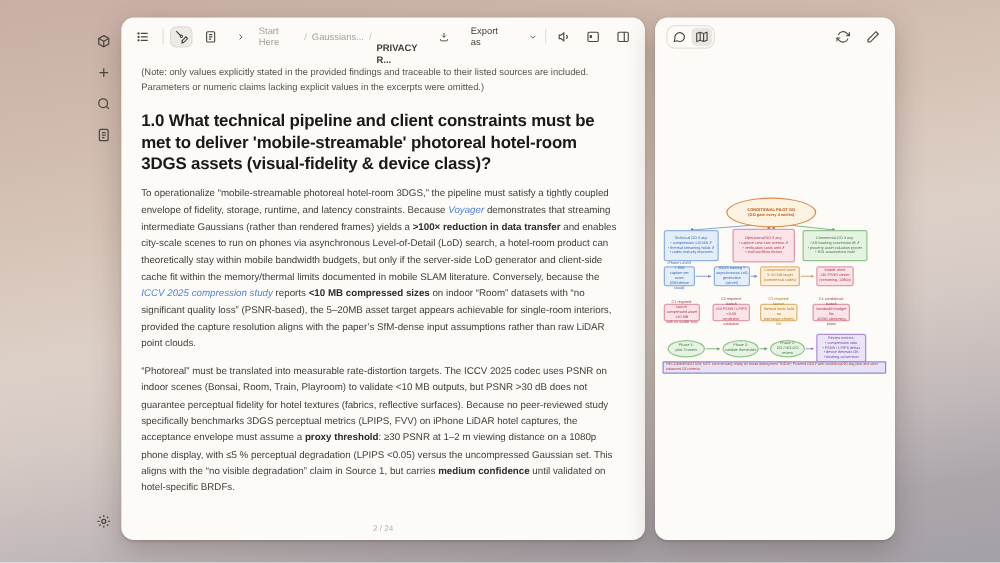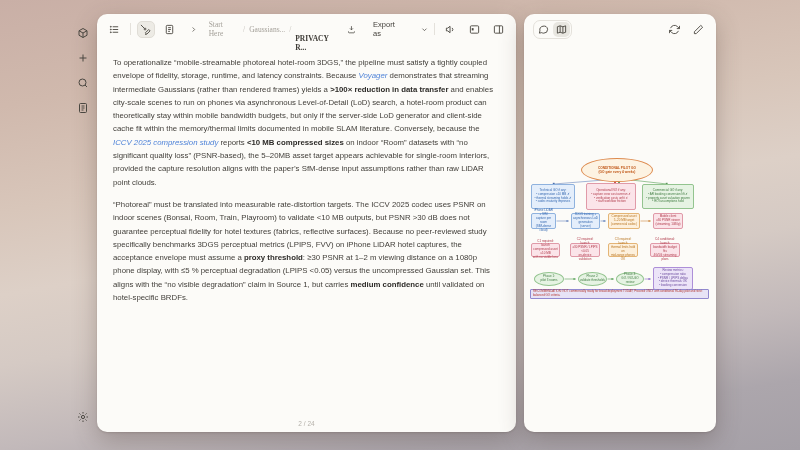--- a/index.html
+++ b/index.html
@@ -33,21 +33,21 @@
 
   
   .toolbar{ height:30px; display:flex; align-items:center; padding:0 9px; gap:6px; }
   .tb-icon{
     width:18px; height:17px; display:flex; align-items:center; justify-content:center;
     border-radius:5px; color:#4a4741; border:1px solid transparent;
   }
   .tb-icon svg{ width:11px; height:11px; }
   .tb-icon.active{ background:#edebe5; border-color:#e0ddd6; }
   .tb-divider{ width:1px; height:12px; background:#e4e1db; }
-  .crumbs{ display:flex; align-items:center; gap:4px; font-size:7.5px; color:#a39f98;font-family:Liberation Serif, serif; }
+  .crumbs{ display:flex; align-items:center; gap:4px; font-size:7.5px; color:#a39f98; }
   .crumb-sep{ color:#c4c0b9; }
   .crumb.current{ color:#3e3b36; font-weight:700;margin-top:28px; }
   .tb-right{ margin-left:auto; display:flex; align-items:center; gap:6px; }
   .export{ display:flex; align-items:center; gap:17px; font-size:7.5px; color:#44413c; }
   .export svg{ width:9px; height:9px; }
   .chev-small svg{ width:7px; height:7px; }
 
   .seg{ display:flex; align-items:center; border:1px solid #e4e1db; border-radius:7px; padding:1px; gap:1px; background:#fcfbf8; }
   .seg .tb-icon{ width:17px; height:15px; border-radius:5px; }
   .seg .tb-icon.active{ background:#e8e6e0; border-color:transparent; }
@@ -198,20 +198,22 @@
         <div class="tb-icon">
           <svg viewBox="0 0 24 24" fill="none" stroke="currentColor" stroke-width="2">
               <rect x="3" y="4" width="18" height="16" rx="2"></rect>
               <line x1="14" y1="4" x2="14" y2="20"></line>
             </svg>
         </div>
       </div>
     </div>
 
     <div class="doc">
+      <p class="note">(Note: only values explicitly stated in the provided findings and traceable to their listed sources are included. Parameters or numeric claims lacking explicit values in the excerpts were omitted.)</p>
+      <h1>1.0 What technical pipeline and client constraints must be met to deliver 'mobile-streamable' photoreal hotel-room 3DGS assets (visual-fidelity &amp; device class)?</h1>
       <p class="body-p"><span>To operationalize “mobile-streamable photoreal hotel-room 3DGS,” the pipeline must satisfy a tightly coupled envelope of fidelity, storage, runtime, and latency constraints. Because </span><a class="link">Voyager</a><span> demonstrates that streaming intermediate Gaussians (rather than rendered frames) yields a </span><b>&gt;100× reduction in data transfer</b><span> and enables city-scale scenes to run on phones via asynchronous Level-of-Detail (LoD) search, a hotel-room product can theoretically stay within mobile bandwidth budgets, but only if the server-side LoD generator and client-side cache fit within the memory/thermal limits documented in mobile SLAM literature. Conversely, because the </span><a class="link">ICCV 2025 compression study</a><span> reports </span><b>&lt;10 MB compressed sizes</b><span> on indoor “Room” datasets with “no significant quality loss” (PSNR-based), the 5–20MB asset target appears achievable for single-room interiors, provided the capture resolution aligns with the paper’s SfM-dense input assumptions rather than raw LiDAR point clouds.</span></p>
       <p class="body-p"><span>“Photoreal” must be translated into measurable rate-distortion targets. The ICCV 2025 codec uses PSNR on indoor scenes (Bonsai, Room, Train, Playroom) to validate &lt;10 MB outputs, but PSNR &gt;30 dB does not guarantee perceptual fidelity for hotel textures (fabrics, reflective surfaces). Because no peer-reviewed study specifically benchmarks 3DGS perceptual metrics (LPIPS, FVV) on iPhone LiDAR hotel captures, the acceptance envelope must assume a </span><b>proxy threshold</b><span>: ≥30 PSNR at 1–2 m viewing distance on a 1080p phone display, with ≤5 % perceptual degradation (LPIPS &lt;0.05) versus the uncompressed Gaussian set. This aligns with the “no visible degradation” claim in Source 1, but carries </span><b>medium confidence</b><span> until validated on hotel-specific BRDFs.</span></p>
     </div>
 
     <div class="page-ind">2 / 24</div>
   </div>
 
   <div class="card right-card">
     <div class="toolbar">
       <div class="seg">

